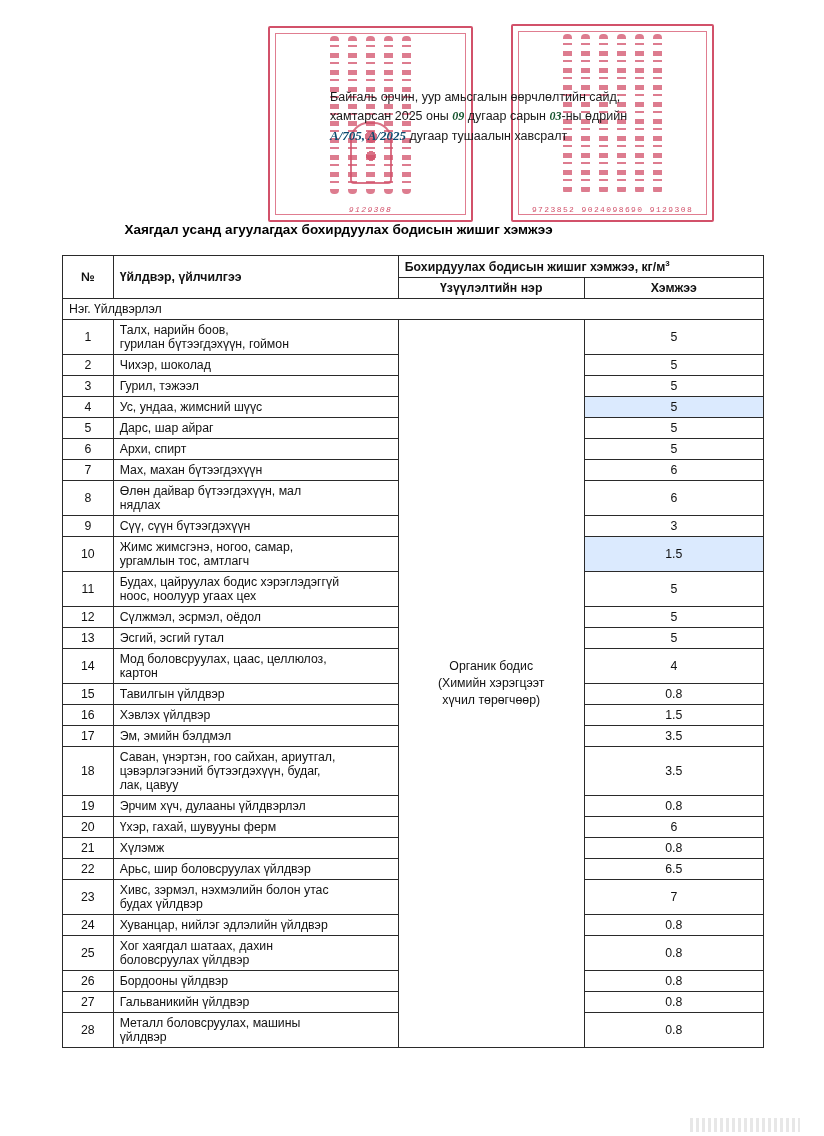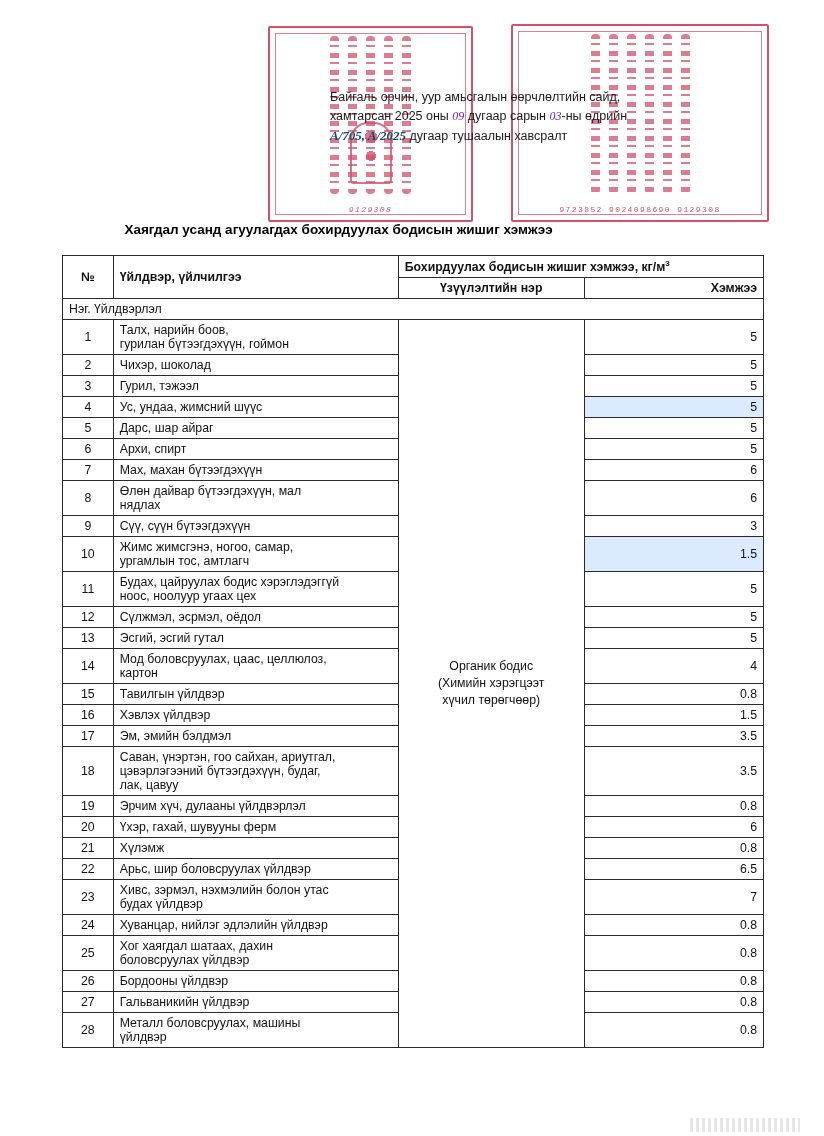--- a/index.html
+++ b/index.html
@@ -32,21 +32,21 @@
     left: 268px;
     top: 26px;
     width: 205px;
     height: 196px;
     border-radius: 2px;
     font-style: italic;
   }
   .stamp-right {
     left: 511px;
     top: 24px;
-    width: 258px;
+    width: 203px;
     height: 198px;
     border-radius: 2px;
   }
   .stamp-inner {
     position: absolute;
     left: 5px; top: 5px; right: 5px; bottom: 5px;
     border: 1px solid #e07d90;
   }
   .stamp-cols {
     position: absolute;
@@ -106,22 +106,22 @@
   .hand {
     font-family: "Liberation Serif", serif;
     font-style: italic;
     font-weight: bold;
     color: #0c4a6e;
     font-size: 13px;
   }
   .hand-sm {
     font-family: "Liberation Serif", serif;
     font-style: italic;
-    font-weight: normal;
-    color: #6d28d9;
+    font-weight: bold;
+    color: #14532d;
     font-size: 12px;
   }
 
   .doc-title {
     position: absolute;
     top: 222px;
     left: 0;
     width: 677px;
     text-align: center;
     font-size: 13.5px;
@@ -144,21 +144,21 @@
     vertical-align: middle;
   }
   th {
     text-align: left;
     font-weight: bold;
     font-size: 12.3px;
   }
   .c-no    { width: 42px;  text-align: center; }
   .c-name  { width: 306px; text-align: left; }
   .c-ind   { width: 190px; text-align: center; }
-  .c-val   { width: 188px; text-align: right; }
+  .c-val   { width: 188px; text-align: center; }
   .section-row td {
     text-align: left;
     font-weight: normal;
     padding: 3px 0;
   }
   .ind-cell {
     text-align: center;
     line-height: 17px;
   }
   .hl {

